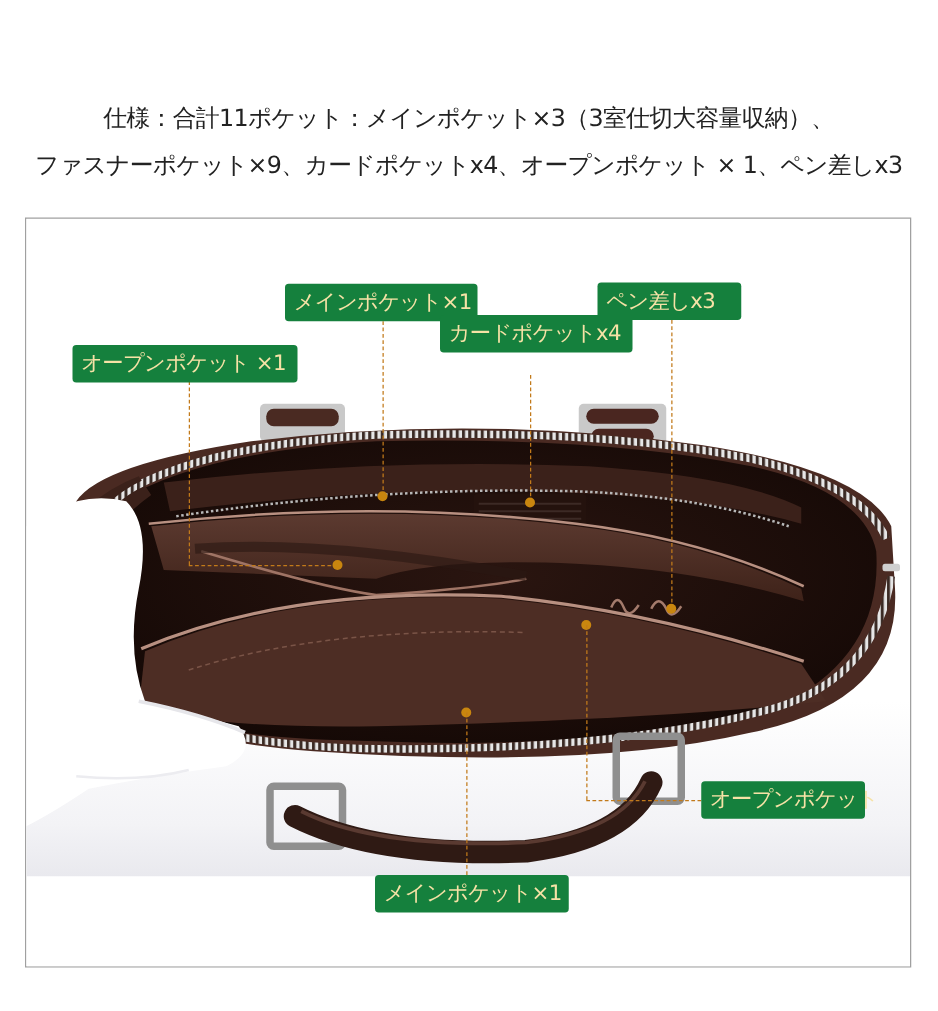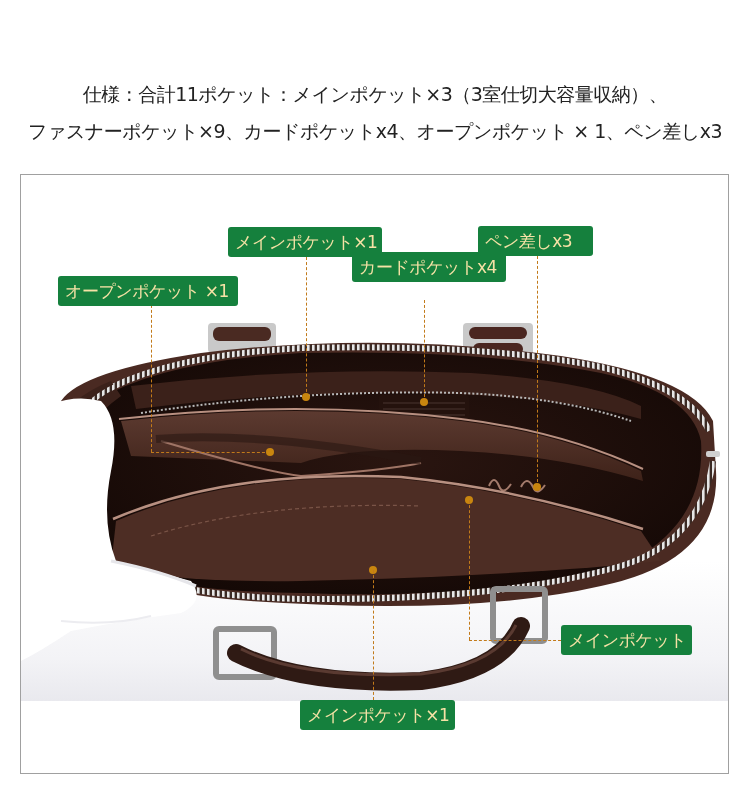--- a/index.html
+++ b/index.html
@@ -115,14 +115,14 @@
 <div class="leader v" style="left:469px;top:500px;height:140px;"></div>
 <div class="leader h" style="left:469px;top:640px;width:92px;"></div>
 
 <div class="dot" style="left:373px;top:570px;"></div>
 <div class="leader v" style="left:373px;top:570px;height:130px;"></div>
 
 <div class="tag" style="left:228px;top:227px;width:154px;">メインポケット×1</div>
 <div class="tag" style="left:58px;top:248px;width:180px;margin-top:28px;">オープンポケット ×1</div>
 <div class="tag" style="left:352px;top:252px;width:154px;">カードポケットx4</div>
 <div class="tag" style="left:478px;top:226px;width:115px;">ペン差しx3</div>
-<div class="tag" style="left:561px;top:625px;width:131px;">メインポケット</div>
+<div class="tag" style="left:561px;top:625px;width:131px;">オープンポケット</div>
 <div class="tag" style="left:300px;top:700px;width:155px;">メインポケット×1</div>
 
 </body></html>

